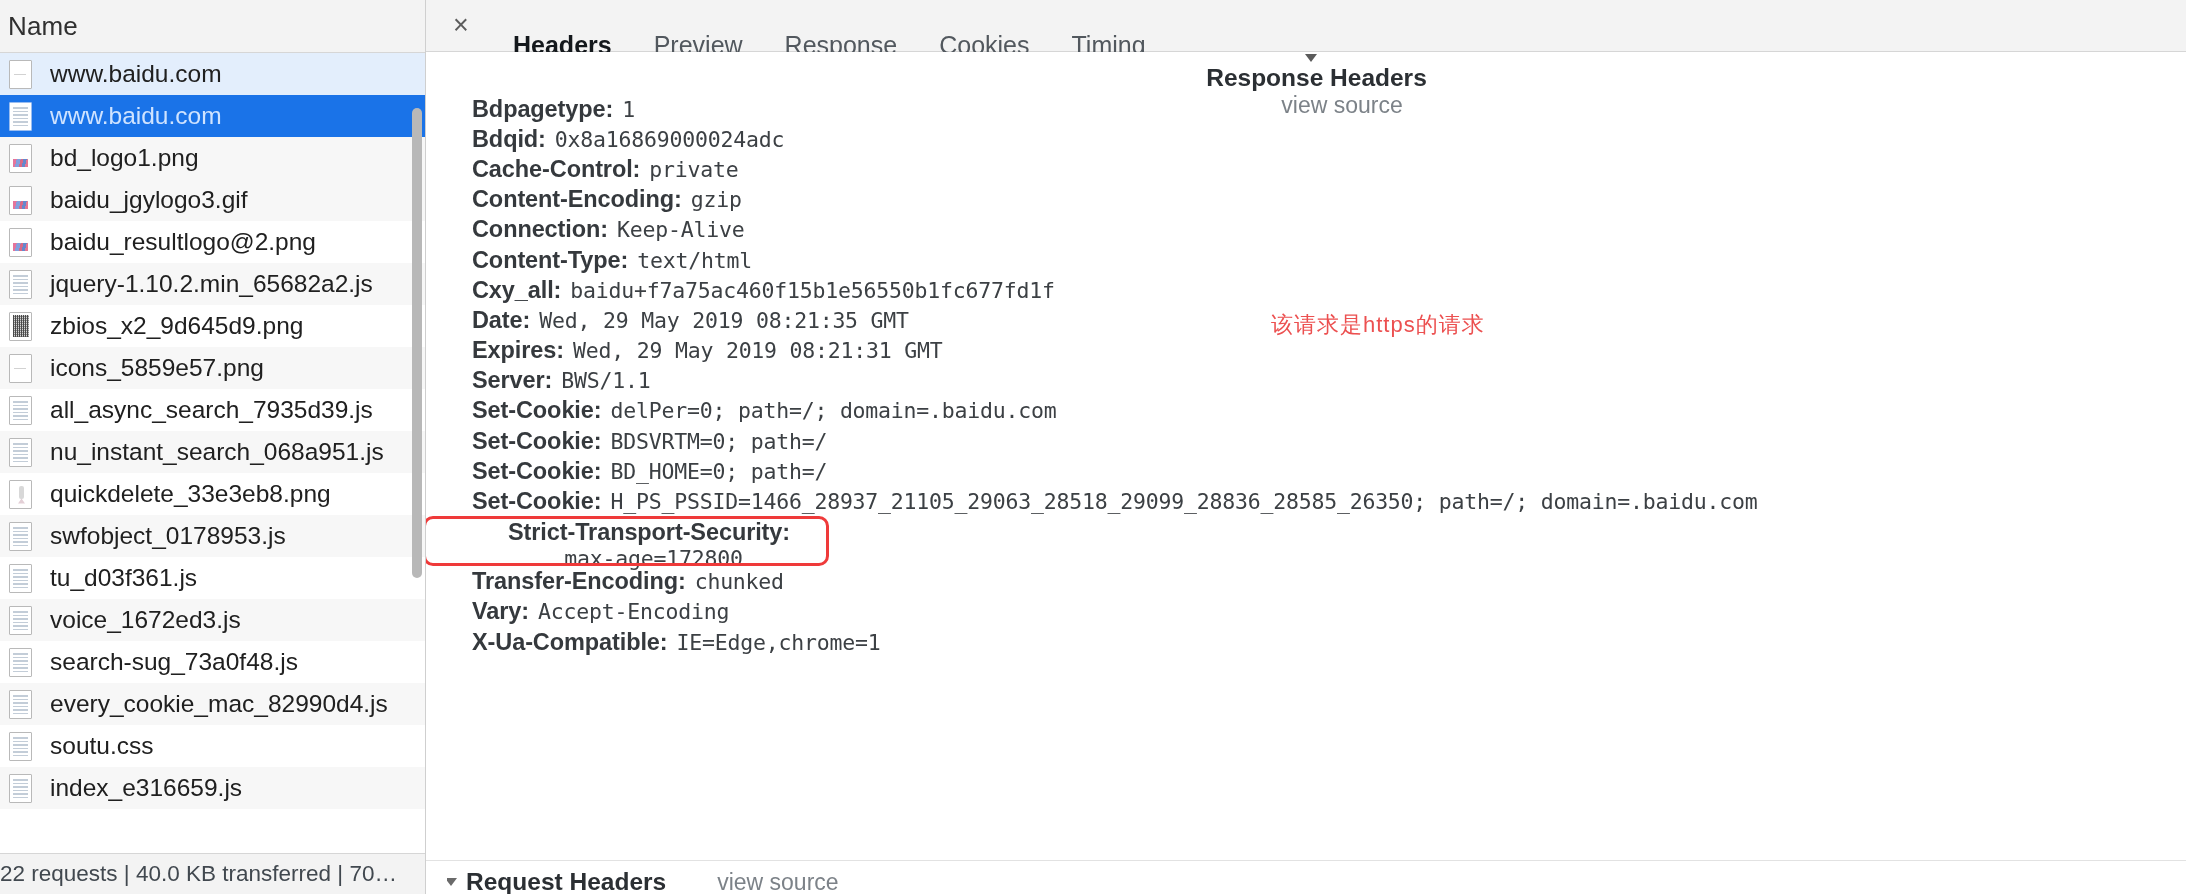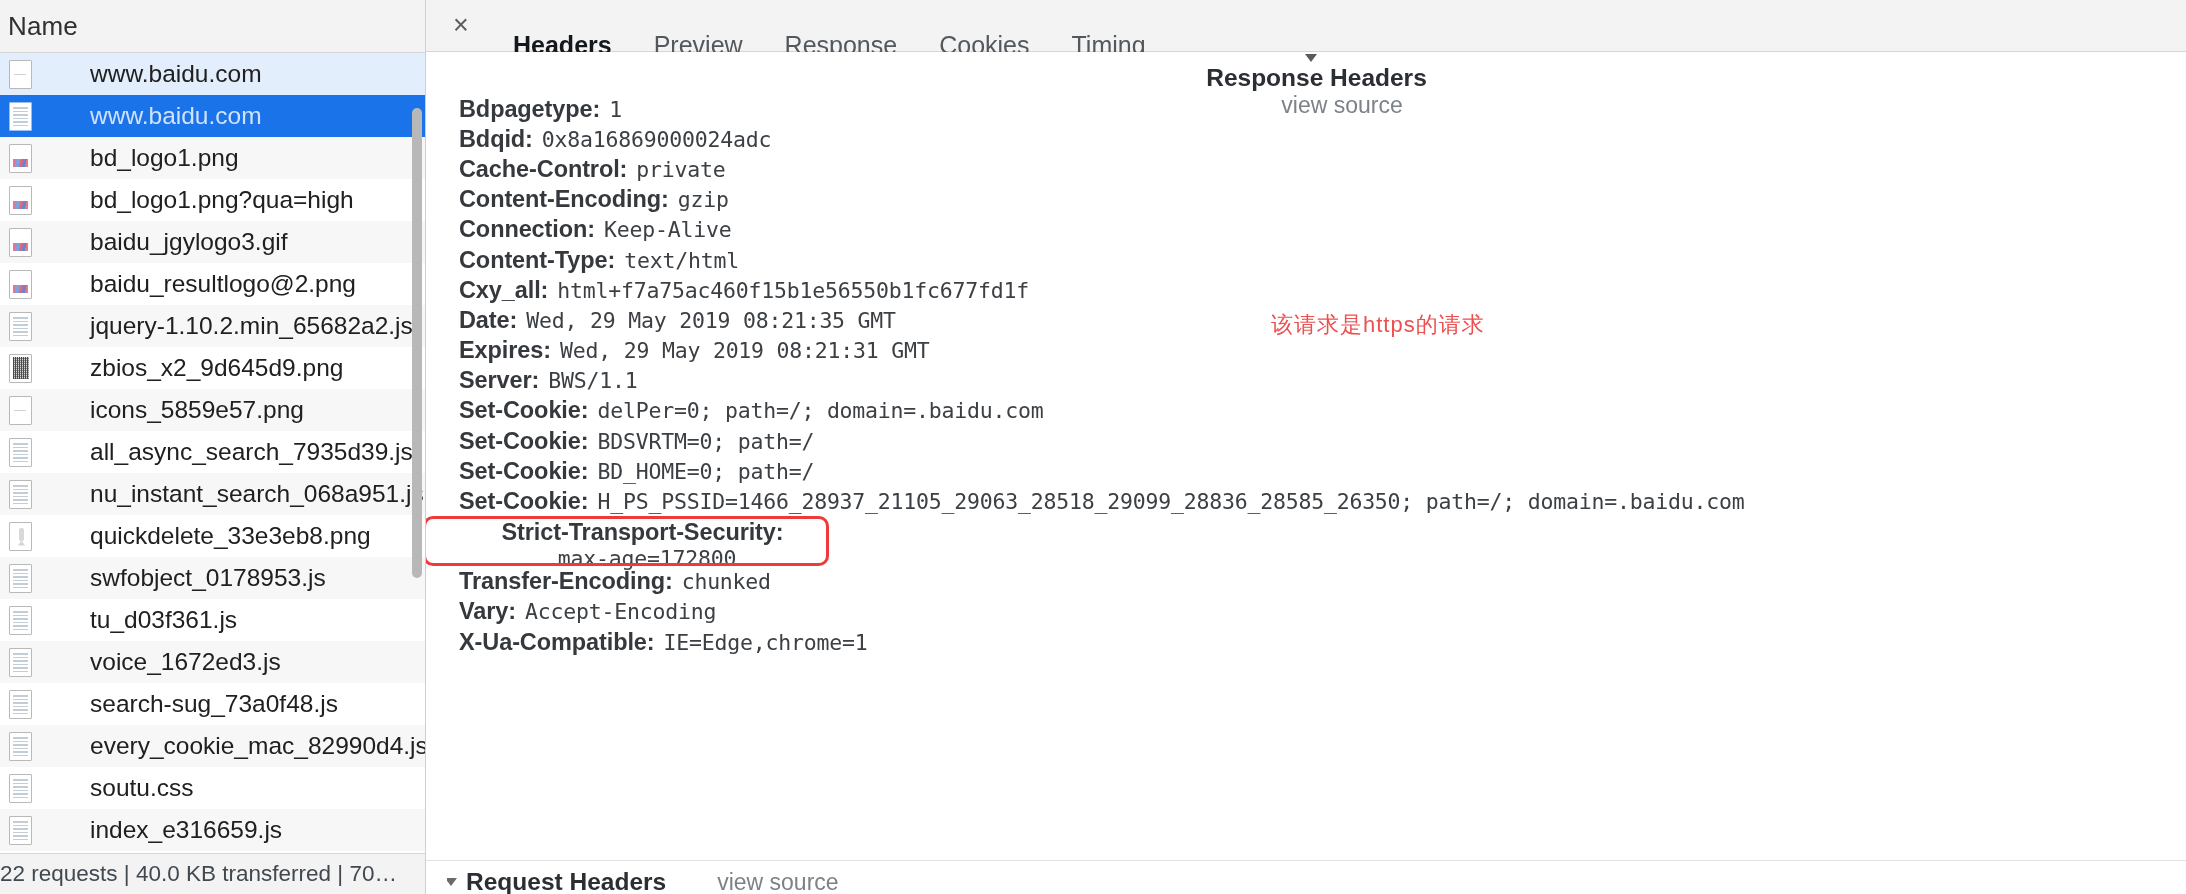--- a/index.html
+++ b/index.html
@@ -50,21 +50,20 @@
   }
   .file-row {
     height: 42px;
     display: flex;
     align-items: center;
     padding-left: 9px;
     font-size: 24.5px;
     color: #202020;
     white-space: nowrap;
     overflow: hidden;
-    gap: 40px;
   }
   .file-row.zebra { background: #f7f7f7; }
   .file-row.plain { background: #ffffff; }
   .file-row.hovered { background: #e3eefc; }
   .file-row.selected { background: #1a73e8; color: #cfe3ff; }
   .file-row .fname { margin-left: 18px; }
 
   
   .ficon {
     width: 23px;
@@ -230,21 +229,21 @@
   }
   .view-source {
     font-size: 23px;
     color: #7c8288;
     margin-left: 51px;
     cursor: pointer;
   }
   .hrow {
     position: relative;
     height: 30.2px;
-    padding-left: 33px;
+    padding-left: 46px;
     white-space: nowrap;
     display: flex;
     align-items: center;
     text-align: center;
   }
   .hname {
     font-size: 23.5px;
     font-weight: 700;
     color: #35393d;
     letter-spacing: -0.1px;
@@ -315,24 +314,20 @@
           <span class="fname">www.baidu.com</span>
         </div>
         <div class="file-row selected">
           <span class="ficon doc selectedicon"></span>
           <span class="fname">www.baidu.com</span>
         </div>
         <div class="file-row zebra">
           <span class="ficon img"></span>
           <span class="fname">bd_logo1.png</span>
         </div>
-        <div class="file-row plain">
-          <span class="ficon img"></span>
-          <span class="fname">bd_logo1.png?qua=high</span>
-        </div>
         <div class="file-row zebra">
           <span class="ficon img"></span>
           <span class="fname">baidu_jgylogo3.gif</span>
         </div>
         <div class="file-row plain">
           <span class="ficon img"></span>
           <span class="fname">baidu_resultlogo@2.png</span>
         </div>
         <div class="file-row zebra">
           <span class="ficon doc"></span>
@@ -436,21 +431,21 @@
           <div class="hrow">
             <span class="hname">Connection:</span>
             <span class="hval">Keep-Alive</span>
           </div>
           <div class="hrow">
             <span class="hname">Content-Type:</span>
             <span class="hval">text/html</span>
           </div>
           <div class="hrow">
             <span class="hname">Cxy_all:</span>
-            <span class="hval">html+f7a75ac460f15b1e56550b1fc677fd1f</span>
+            <span class="hval">baidu+f7a75ac460f15b1e56550b1fc677fd1f</span>
           </div>
           <div class="hrow">
             <span class="hname">Date:</span>
             <span class="hval">Wed, 29 May 2019 08:21:35 GMT</span>
           </div>
           <div class="hrow">
             <span class="hname">Expires:</span>
             <span class="hval">Wed, 29 May 2019 08:21:31 GMT</span>
           </div>
           <div class="hrow">

